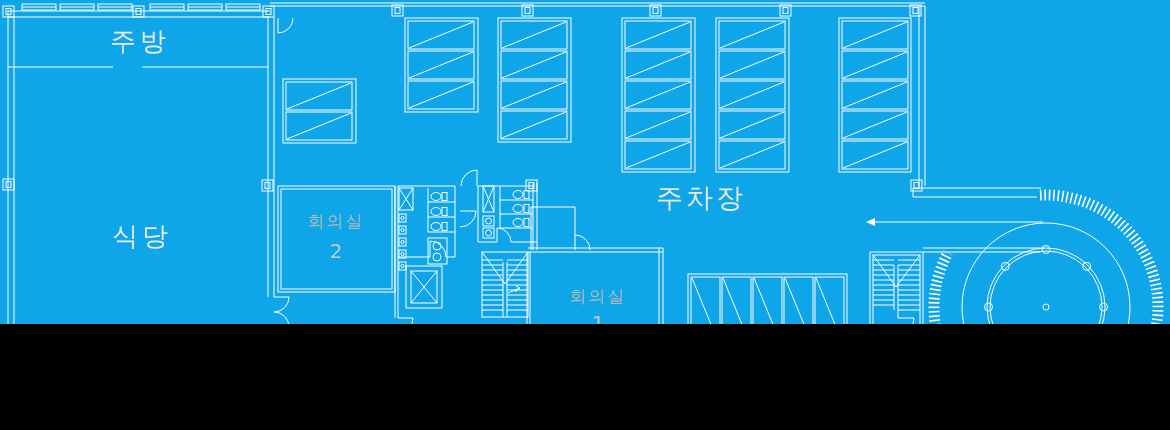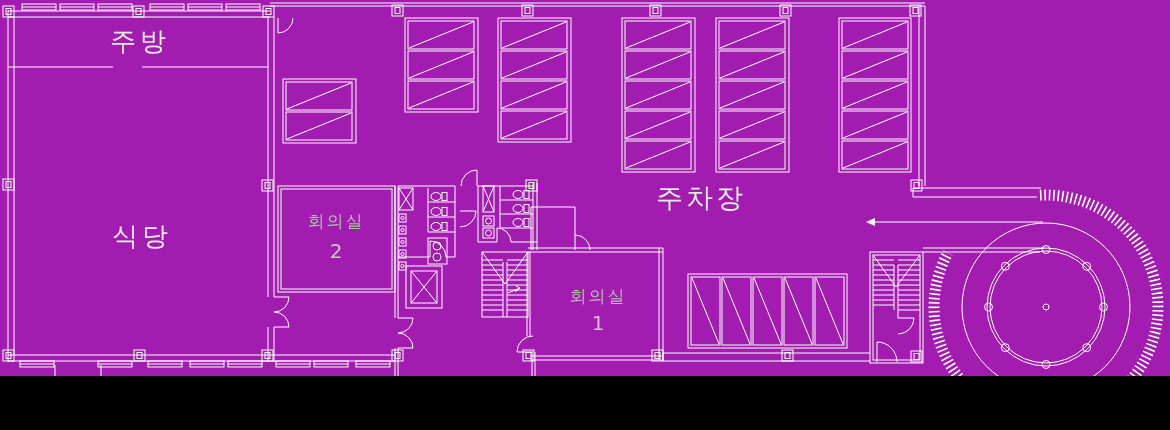--- a/index.html
+++ b/index.html
@@ -1,16 +1,16 @@
 <!DOCTYPE html>
 <html><head>
 <meta charset="utf-8">
 <style>
   html,body{margin:0;padding:0;background:#000;}
-  .stage{position:relative;width:1170px;height:376px;background:#a21caf;overflow:hidden;}
+  .stage{position:relative;width:1170px;height:324px;background:#0ea5e9;overflow:hidden;}
   svg{display:block;}
   .ln{stroke:#fff;fill:none;stroke-width:1;}
   .fillw{fill:#fff;stroke:none;}
   .hatch{stroke:#fff;fill:none;stroke-width:11;stroke-dasharray:1.6 2.8;}
   text{font-family:"DejaVu Sans","Liberation Sans",sans-serif;}
   .lbl-big{fill:#e8e8e8;font-size:26px;letter-spacing:4px;}
   .lbl-park{fill:#e8e8e8;font-size:27px;letter-spacing:3px;}
   .lbl-dim{fill:#b9b9b9;font-size:17px;letter-spacing:2px;}
   .lbl-num{fill:#c9c9c9;font-size:20px;}
 </style>

